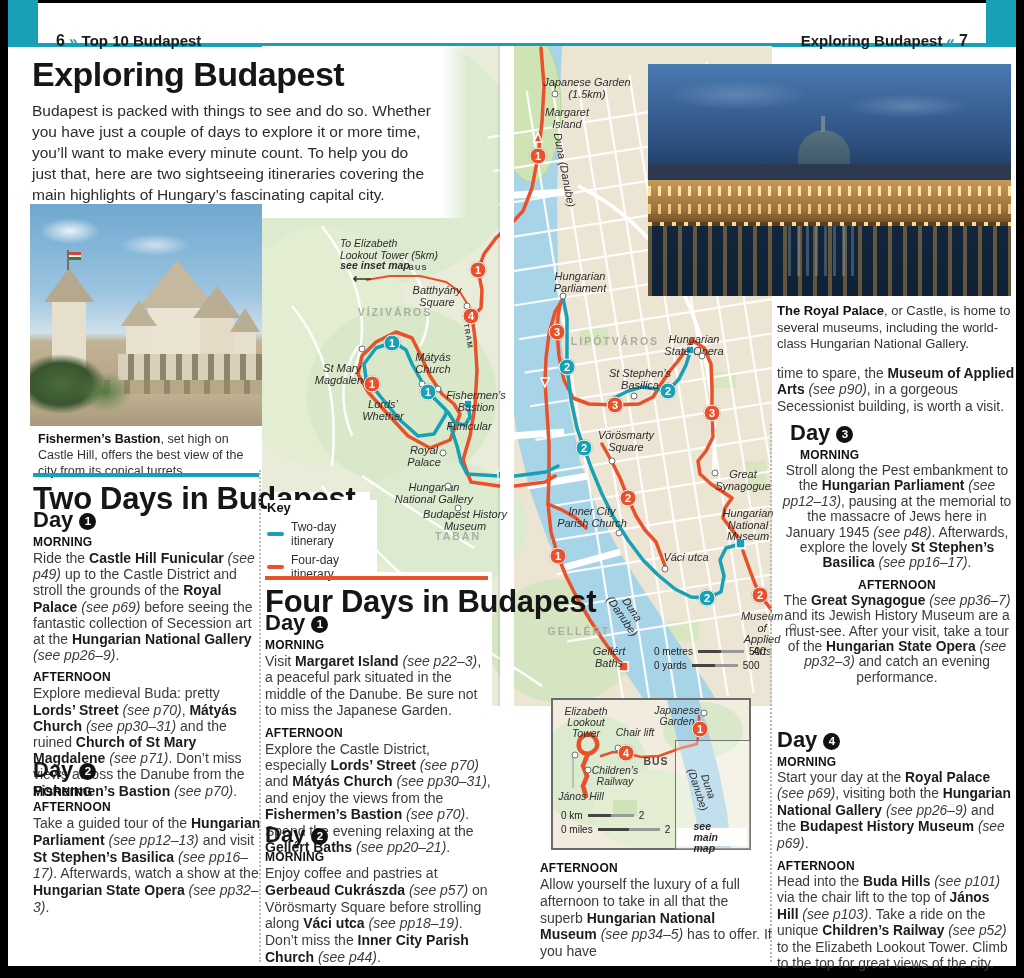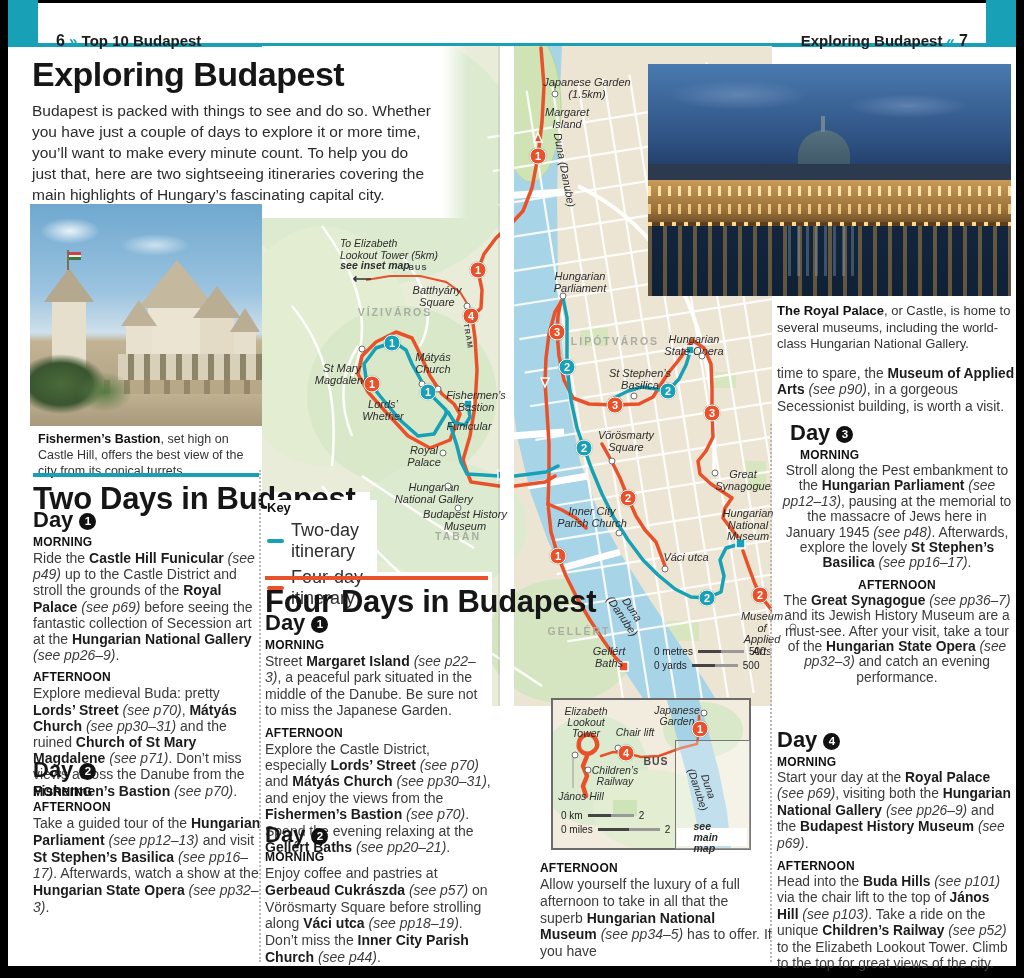--- a/index.html
+++ b/index.html
@@ -22,21 +22,21 @@
   .day-head{font-size:22px;font-weight:800;color:#161616;margin:0 0 2px 0;}
   .day-num{display:inline-block;width:17px;height:17px;border-radius:50%;background:#111;color:#fff;font-size:11.5px;line-height:17px;font-weight:700;text-align:center;vertical-align:2px;}
   .tod{font-size:12px;font-weight:800;color:#111;letter-spacing:.2px;margin:1px 0 1px 0;}
   p.body{margin:0 0 7px 0;font-size:14px;line-height:16.8px;color:#3b3b3b;}
   .tb{font-weight:700;color:#1c1c1c;}
   .ti{font-style:italic;}
   .dotline{position:absolute;width:0;border-left:2px dotted #b8b8b8;}
   
   .keybox{position:absolute;left:267px;top:500px;width:110px;background:#fff;z-index:6;}
   .keybox .kt{font-size:13px;font-weight:800;color:#111;margin-bottom:5px;}
-  .keyrow{display:flex;align-items:center;margin-bottom:5px;font-size:18px;color:#2e2e2e;}
+  .keyrow{display:flex;align-items:center;margin-bottom:5px;font-size:12px;color:#2e2e2e;}
   .swatch{width:17px;height:4px;border-radius:2px;margin-right:7px;flex:none;}
   
   .map{position:absolute;left:262px;top:46px;width:510px;height:660px;z-index:1;}
   .map svg{position:absolute;left:0;top:0;}
   .mask{position:absolute;background:#fff;z-index:2;}
   .fade-r{position:absolute;z-index:2;background:linear-gradient(90deg,#fff,rgba(255,255,255,0));}
   .mlab{position:absolute;transform:translate(-50%,-50%);font-style:italic;font-size:11px;line-height:11.5px;color:#2d2d2d;text-align:center;white-space:pre-line;z-index:4;}
   .mlab.district{font-style:normal;font-weight:600;font-size:10.5px;letter-spacing:2px;color:#a9aea0;}
   .mlab.small{font-style:normal;font-weight:700;font-size:7.5px;letter-spacing:1px;color:#4a4a4a;}
   .mlab.note{font-size:10.5px;text-align:left;}
@@ -348,21 +348,21 @@
       <span>Four-day itinerary</span>
     </div>
 </div>
 
 <div class="sec-rule" style="left:265px;top:576px;width:223px;background:#e85129;z-index:6;"></div>
 <div class="sec-head" style="left:265px;top:584px;z-index:6;">Four Days in Budapest</div>
 
 <div class="day-block" style="left:265px;top:610px;width:226px;z-index:6;">
   <div class="day-head"><span>Day</span> <span class="day-num">1</span></div>
   <div class="tod">MORNING</div>
-  <p class="body" style="line-height:16.4px;"><span>Street </span><span class="tb">Margaret Island </span><span class="ti">(see p22–3)</span><span>, a peaceful park situated in the middle of the Danube. Be sure not to miss the Japanese Garden.</span></p>
+  <p class="body" style="line-height:16.4px;"><span>Visit </span><span class="tb">Margaret Island </span><span class="ti">(see p22–3)</span><span>, a peaceful park situated in the middle of the Danube. Be sure not to miss the Japanese Garden.</span></p>
   <div class="tod">AFTERNOON</div>
   <p class="body" style="line-height:16.4px;"><span>Explore the Castle District, especially </span><span class="tb">Lords’ Street </span><span class="ti">(see p70)</span><span> and </span><span class="tb">Mátyás Church </span><span class="ti">(see pp30–31)</span><span>, and enjoy the views from the </span><span class="tb">Fishermen’s Bastion </span><span class="ti">(see p70)</span><span>. Spend the evening relaxing at the </span><span class="tb">Gellért Baths </span><span class="ti">(see pp20–21)</span><span>.</span></p>
 </div>
 
 <div class="day-block" style="left:265px;top:822px;width:226px;z-index:6;">
   <div class="day-head"><span>Day</span> <span class="day-num">2</span></div>
   <div class="tod">MORNING</div>
   <p class="body"><span>Enjoy coffee and pastries at </span><span class="tb">Gerbeaud Cukrászda </span><span class="ti">(see p57)</span><span> on Vörösmarty Square before strolling along </span><span class="tb">Váci utca </span><span class="ti">(see pp18–19)</span><span>. Don’t miss the </span><span class="tb">Inner City Parish Church </span><span class="ti">(see p44)</span><span>.</span></p>
 </div>
 

